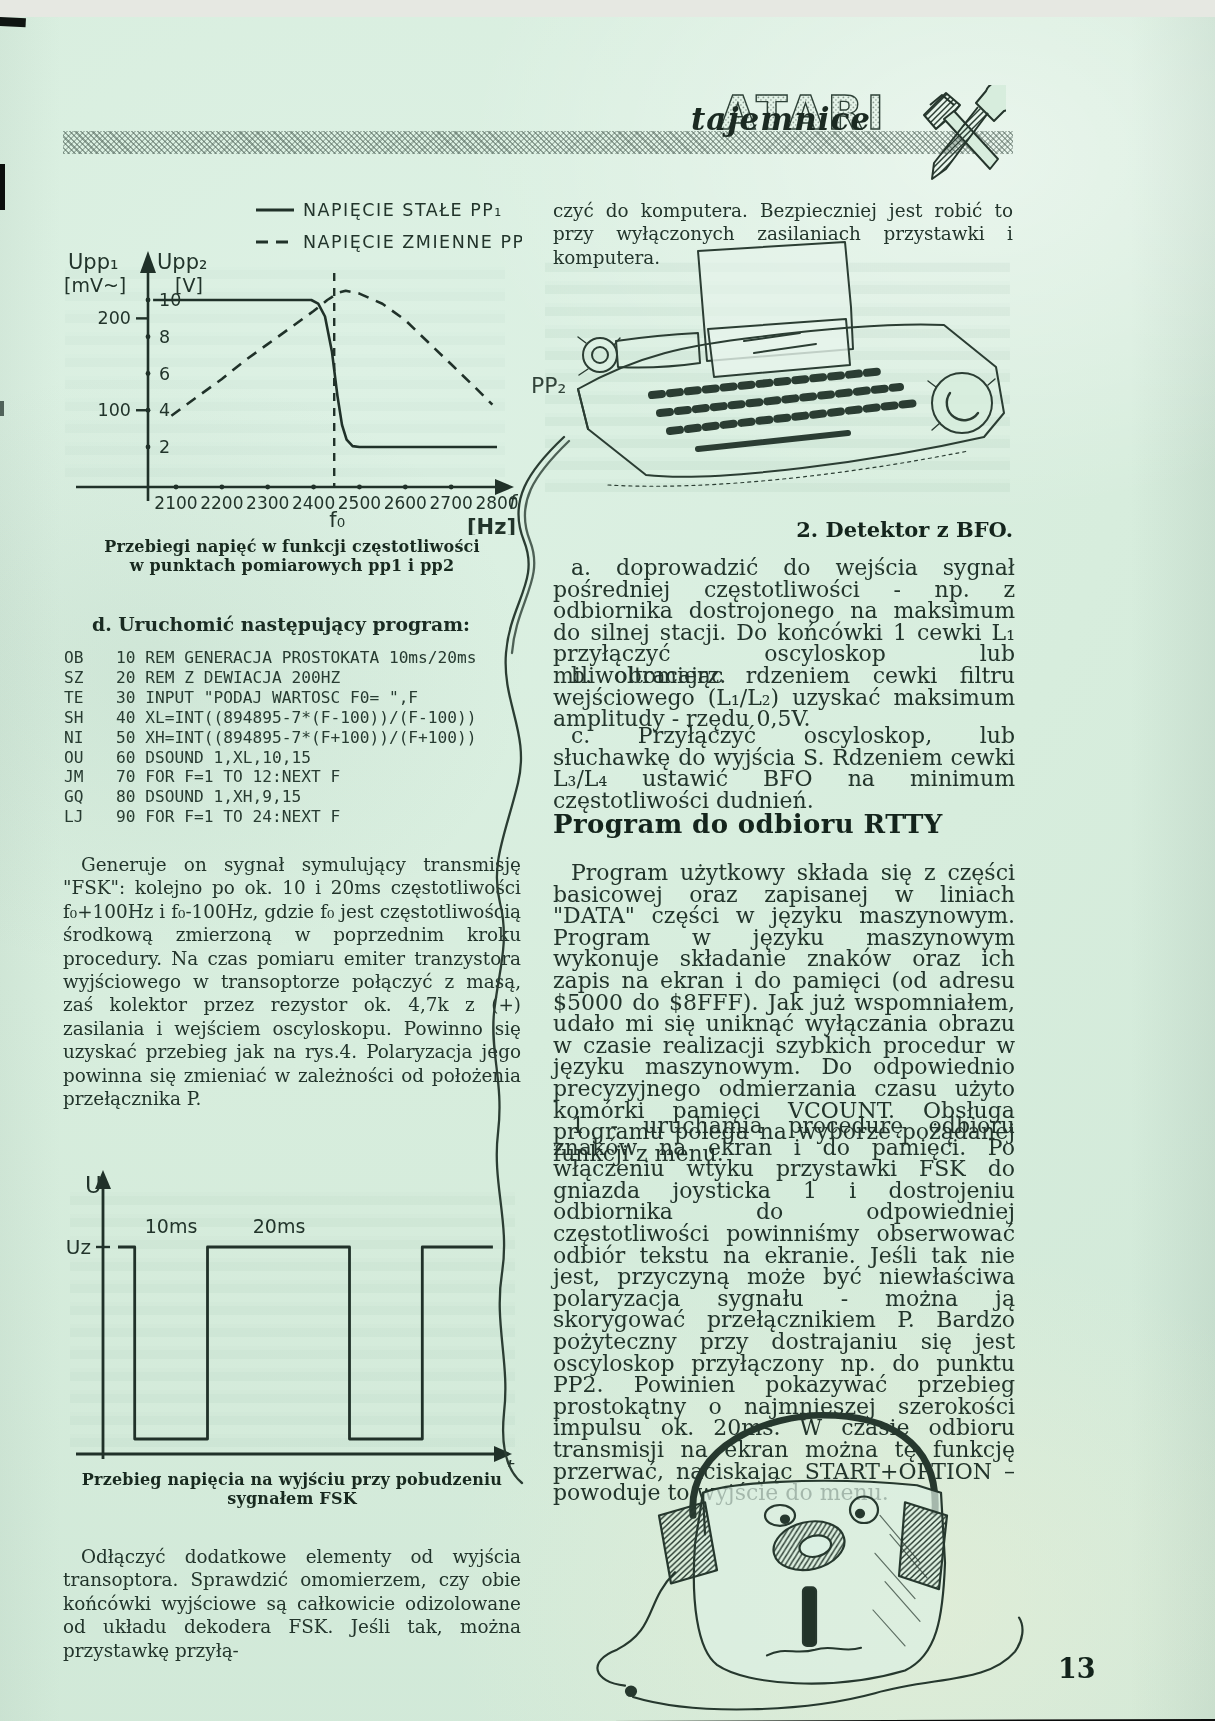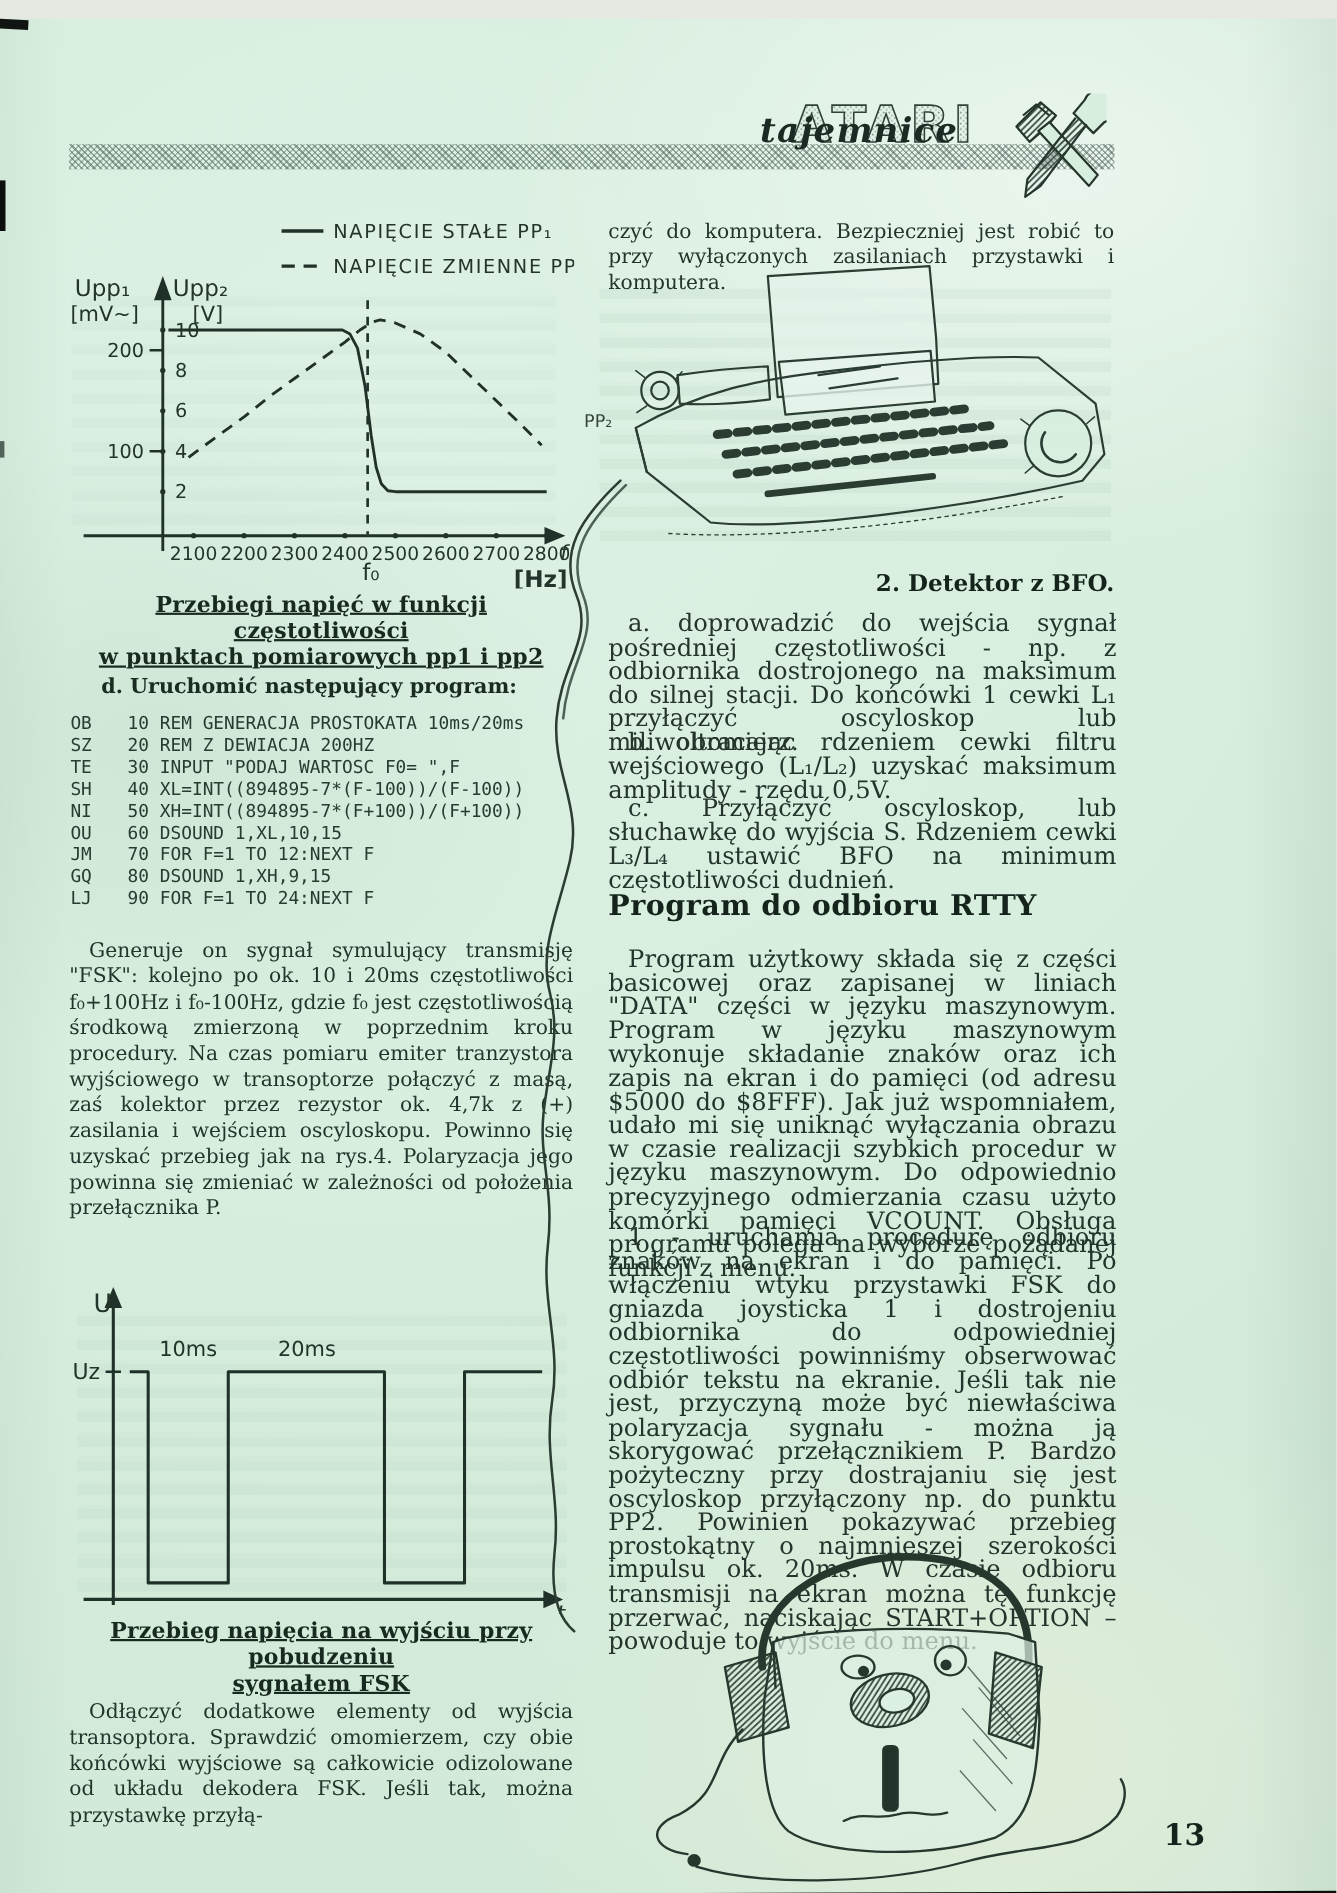--- a/index.html
+++ b/index.html
@@ -12,21 +12,21 @@
         background:
           radial-gradient(60% 30% at 80% 8%, rgba(255,255,255,0.45), transparent 70%),
           radial-gradient(45% 25% at 12% 38%, rgba(110,150,128,0.10), transparent 70%),
           radial-gradient(55% 30% at 75% 92%, rgba(235,240,215,0.55), transparent 70%),
           linear-gradient(90deg, rgba(140,165,150,0.10), transparent 5%, transparent 93%, rgba(120,145,132,0.14));}
   .ghost{position:absolute;pointer-events:none;opacity:.55;filter:blur(0.7px);
         background:repeating-linear-gradient(0deg, rgba(70,125,100,0.11) 0 9px, rgba(70,125,100,0.03) 9px 13px, transparent 13px 22px);}
   .par{position:absolute;font-size:18.4px;line-height:23.4px;text-align:justify;color:var(--ink,#22342b);}
   .rpar{position:absolute;font-size:22px;line-height:21.6px;text-align:justify;color:var(--ink,#22342b);}
   .indent{text-indent:18px;}
-  .cap{position:absolute;font-weight:bold;text-align:center;font-size:20px;color:#18291f;letter-spacing:.2px;text-decoration:underline;}
+  .cap{position:absolute;font-weight:bold;text-align:center;font-size:16px;color:#18291f;letter-spacing:.2px;}
   .head2{position:absolute;font-weight:bold;text-align:right;font-size:21px;color:#14241c;}
   .bighead{position:absolute;font-weight:bold;text-align:left;font-size:26px;color:#14241c;letter-spacing:.4px;}
   .stepd{position:absolute;font-weight:bold;font-size:18.8px;color:#1a2b22;}
   #listing{position:absolute;left:64px;top:631px;width:460px;
         font-family:"DejaVu Sans Mono","Liberation Mono",monospace;
         font-size:16.2px;line-height:19.9px;color:#273b31;}
   .code-line{display:flex;white-space:pre;align-items:flex-end;}
   .code-line .chk{width:52px;flex:0 0 52px;}
   #header-bar{position:absolute;left:63px;top:114px;width:950px;height:23px;opacity:.8;
         background:
@@ -36,21 +36,21 @@
         font-size:31px;color:#1b2a22;letter-spacing:1px;z-index:3;font-family:"DejaVu Serif",serif;}
   #logo-atari{position:absolute;left:712px;top:64px;z-index:2;}
   #tools-icon{position:absolute;left:914px;top:68px;z-index:3;}
   #fig1{position:absolute;left:62px;top:172px;}
   #fig2{position:absolute;left:60px;top:1150px;}
   #typewriter{position:absolute;left:548px;top:220px;z-index:1;}
   #headphones{position:absolute;left:575px;top:1385px;z-index:1;}
   #gutter-cable{position:absolute;left:468px;top:414px;z-index:0;}
   #page-number{position:absolute;left:1058px;top:1636px;font-size:27px;font-weight:bold;color:#13231b;}
   #stray-pp2{position:absolute;left:531px;top:356px;font-family:"DejaVu Sans",sans-serif;
-        font-size:16px;color:rgba(30,48,39,.9);}
+        font-size:22px;color:rgba(30,48,39,.9);}
   .artifact{position:absolute;}
   #corner-tl{left:0;top:0;width:26px;height:9px;background:#101512;transform:rotate(3deg);transform-origin:0 0;}
   #mark-l1{left:0;top:147px;width:5px;height:46px;background:#0c0f0d;}
   #mark-l2{left:0;top:384px;width:4px;height:15px;background:#30413a;opacity:.8;}
   #bottom-bar{left:0;top:1704px;width:1215px;height:12px;background:#0b0d0c;transform:rotate(-0.2deg);}
   #bottom-white{left:0;top:1714px;width:1215px;height:7px;background:#eef0ea;}
   svg text{font-family:"DejaVu Sans",sans-serif;}
 </style>
 </head>
 <body>

